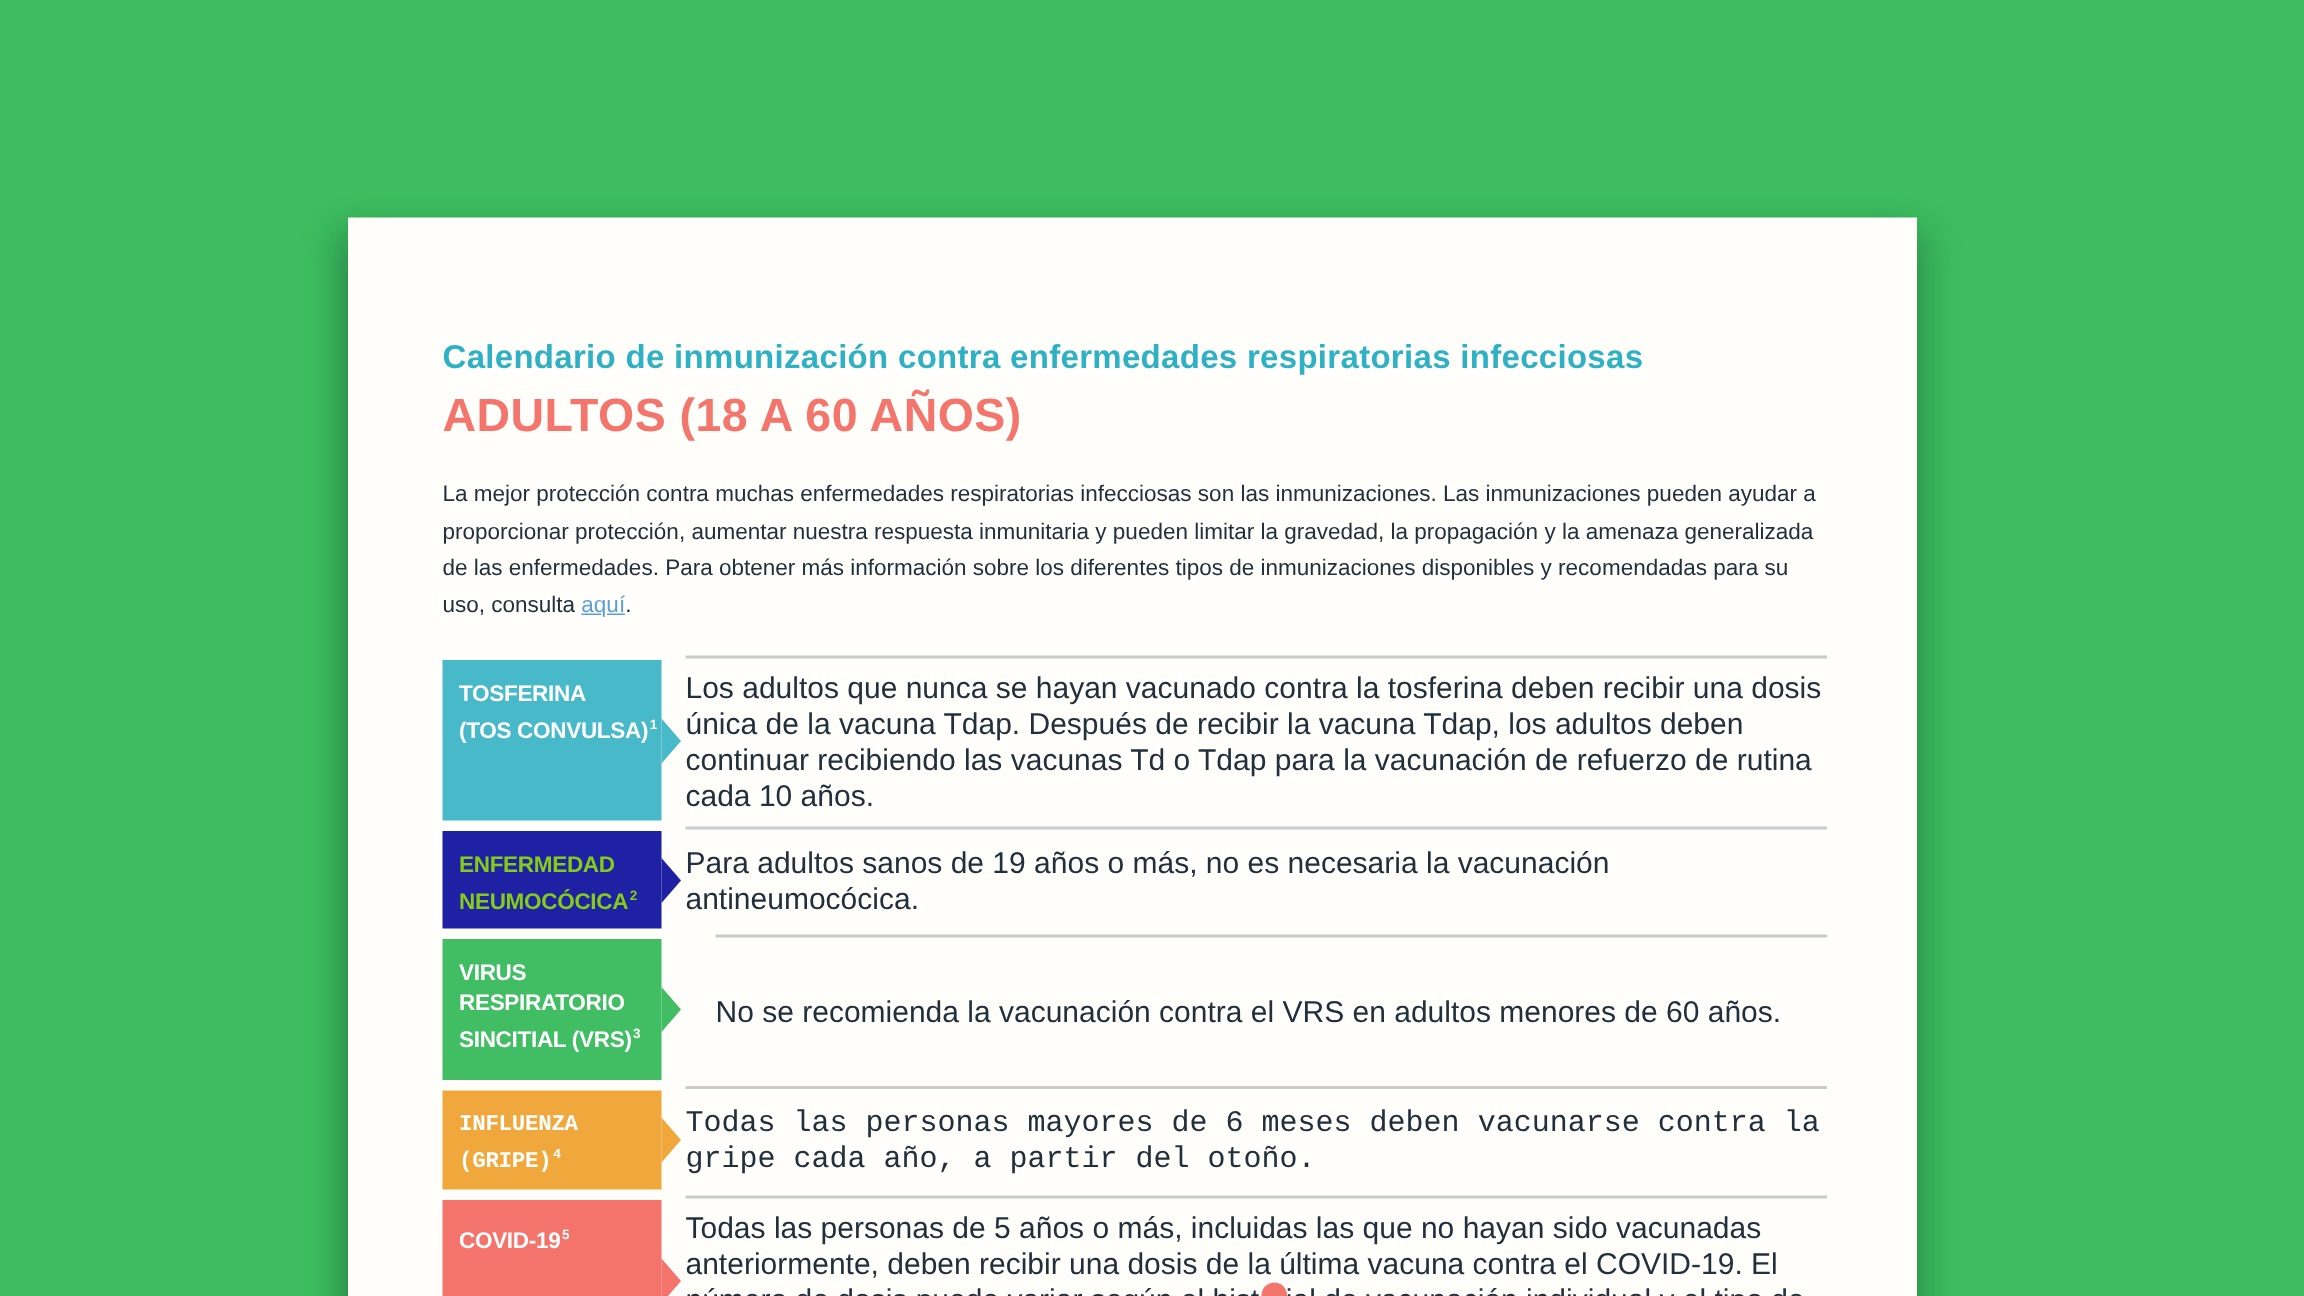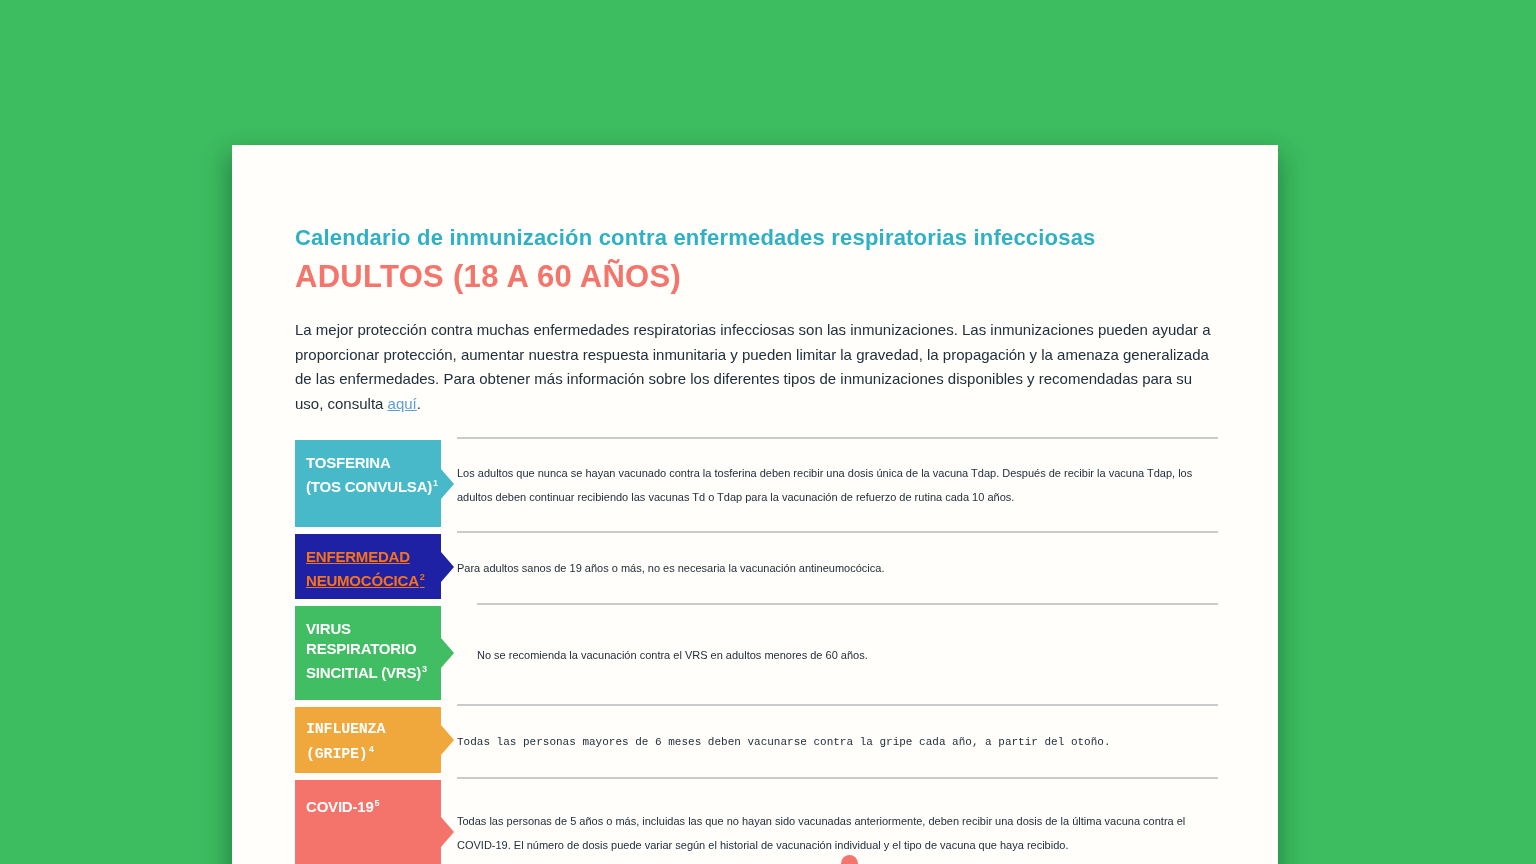--- a/index.html
+++ b/index.html
@@ -96,21 +96,21 @@
 
   .desc-cell {
     flex: 1;
     border-top: 2px solid #cacccc;
     display: flex;
     align-items: center;
     padding: 8px 0;
   }
   .desc {
     color: #22303c;
-    font-size: 11px;
+    font-size: 20px;
     line-height: 24px;
     max-width: 761px;
   }
 
   .partial-dot {
     position: absolute;
     left: 609px;
     top: 710px;
     width: 17px;
     height: 17px;
@@ -143,21 +143,21 @@
                 </div>
         <span class="arrow" style="border-left-color: rgb(72, 185, 201);"></span>
       </div>
     </div>
     <div class="desc-cell" style="border-top-color: rgb(202, 204, 204);">
       <p class="desc" style="color: rgb(34, 48, 60);">Los adultos que nunca se hayan vacunado contra la tosferina deben recibir una dosis única de la vacuna Tdap. Después de recibir la vacuna Tdap, los adultos deben continuar recibiendo las vacunas Td o Tdap para la vacunación de refuerzo de rutina cada 10 años.</p>
     </div>
   </div>
           <div class="row">
     <div class="label-cell">
-      <div class="label-box" style="background: rgb(30, 33, 164); color: #f97316; text-decoration: underline;">
+      <div class="label-box" style="background: rgb(30, 33, 164); color: #84cc16;">
         <div class="label-text">
                   <div>ENFERMEDAD</div>
                   <div>NEUMOCÓCICA<sup>2</sup></div>
                 </div>
         <span class="arrow" style="border-left-color: rgb(30, 33, 164);"></span>
       </div>
     </div>
     <div class="desc-cell" style="border-top-color: rgb(202, 204, 204);">
       <p class="desc" style="color: rgb(34, 48, 60);">Para adultos sanos de 19 años o más, no es necesaria la vacunación antineumocócica.</p>
     </div>

